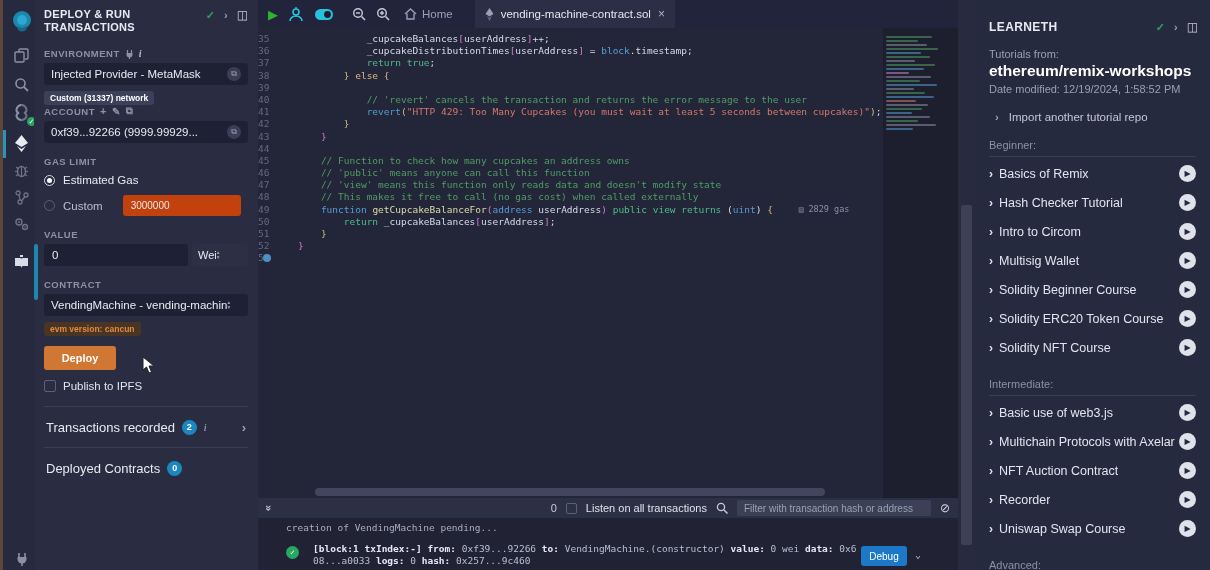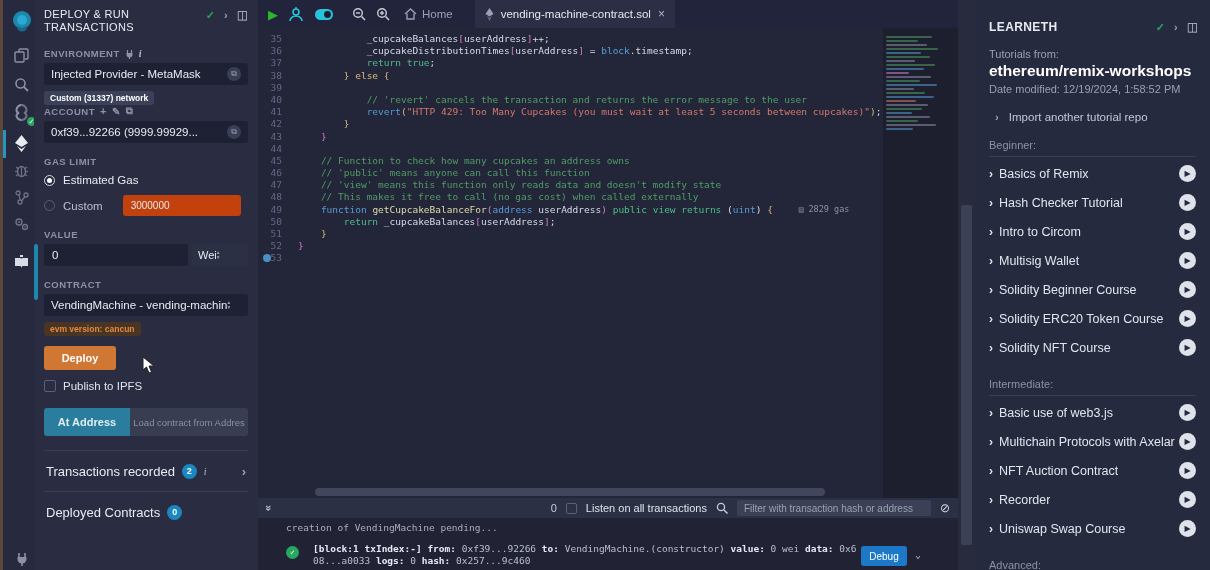--- a/index.html
+++ b/index.html
@@ -10,21 +10,21 @@
   .iconbar{position:absolute;left:0;top:0;width:34px;height:570px;background:#272a3e;border-left:3px solid #5d473d}
   .ib-item{position:absolute;left:3px;width:31px;display:flex;justify-content:center;align-items:center;color:#8b90a5}
   .ib-active-bar{position:absolute;left:0;top:130px;width:3px;height:28px;background:#2596be}
   .badge-check{position:absolute;right:1px;bottom:-2px;width:9px;height:9px;border-radius:50%;background:#27a35f;color:#fff;font-size:7px;line-height:9px;text-align:center}
 
   
   .panel-left{position:absolute;left:34px;top:0;width:224px;height:570px;background:#2a2d41;color:#e8eaf1;overflow:hidden}
   .pl-scrollthumb{position:absolute;left:0;top:244px;width:4px;height:56px;background:#1e87ae;border-radius:2px}
   .pl-inner{padding:8px 10px 0 10px}
   .panel-head{display:flex;align-items:flex-start}
-  .panel-title{font-size:11px;font-weight:normal;letter-spacing:.3px;line-height:13px;width:140px;color:#e8eaf1}
+  .panel-title{font-size:11px;font-weight:bold;letter-spacing:.3px;line-height:13px;width:140px;color:#e8eaf1}
   .head-icons{margin-left:auto;display:flex;gap:9px;align-items:center;font-size:11px;color:#b9bec f}
   .icn-check{color:#27a35f;font-weight:bold}
   .icn-chev{color:#9aa0b4;font-weight:bold}
   .icn-panel{color:#c6cad6;font-size:12px}
   .fld-label{font-size:9.5px;font-weight:bold;letter-spacing:.5px;color:#8b91a7;display:flex;align-items:center;gap:5px}
   .sel{height:22px;background:#1e2134;border-radius:3px;display:flex;align-items:center;padding:0 7px;font-size:11.5px;color:#e8eaf1;margin-top:4px}
   .sel .circ{margin-left:auto;width:14px;height:14px;border-radius:50%;background:#3a3f55;color:#9aa0b4;font-size:8px;line-height:14px;text-align:center;flex:none}
   .pill{display:inline-block;background:#3c415a;color:#fff;font-size:8.5px;font-weight:bold;border-radius:3px;padding:2px 6px;margin-top:6px}
   .radio{width:11px;height:11px;border-radius:50%;border:1px solid #596080;background:#2a2d41;flex:none}
   .radio.on{border:1px solid #d7dae4;background:#2a2d41;position:relative}
@@ -55,21 +55,21 @@
   .play-ic{color:#2db52e;font-size:13px}
   .home{display:flex;align-items:center;gap:5px;color:#9aa0b4;font-size:11.5px;margin-left:14px}
   .tab{margin-left:22px;height:28px;background:#2b2e44;display:flex;align-items:center;gap:7px;padding:0 10px;color:#e4e7f0;font-size:11.5px}
   .tab .close{color:#aeb3c6;font-size:12px}
   .editor{position:absolute;left:0;top:28px;width:700px;bottom:72px;background:#232539}
   .editor-right{position:absolute;right:0;top:0;width:75px;height:100%;background:#1d1f2e}
   .minimap{position:absolute;right:14px;top:6px;width:58px;height:118px;display:flex;flex-direction:column;gap:2px;padding-top:2px}
   .mm-row{height:2px;border-radius:1px}
   .code{position:absolute;left:0;top:0;right:75px;height:100%;padding-top:5px;font-family:"DejaVu Sans Mono",monospace;font-size:9.5px}
   .cl{position:relative;display:flex;height:12.2px;line-height:12.2px;align-items:center}
-  .ln{width:40px;text-align:right;padding-right:16px;color:#636a85;flex:none}
+  .ln{width:40px;padding-right:16px;color:#636a85;flex:none}
   .lt{white-space:pre}
   .bp{position:absolute;left:5px;top:2px;width:8px;height:8px;border-radius:50%;background:#4a90c2}
   .gas{color:#8b91a7;font-size:8.5px;margin-left:26px}
   .gas::before{content:"▤ ";font-size:8px}
   .tk-w{color:#d8dbe8}.tk-pk{color:#d77bd0}.tk-gd{color:#d7ba7d}.tk-bl{color:#569cd6}
   .tk-cm{color:#4f9e63}.tk-kg{color:#4ebd8a}.tk-st{color:#d4796b}.tk-fn{color:#dcdcaa}
   .hscroll{position:absolute;left:57px;bottom:2px;width:510px;height:8px;background:#41465c;border-radius:4px}
 
   
   .terminal{position:absolute;left:0;bottom:0;width:700px;height:72px;background:#212335}
@@ -266,24 +266,20 @@
       </div>
       <span class="evm-badge">evm version: cancun</span>
 
       <div><button class="btn-deploy">Deploy</button></div>
 
       <div class="chkrow">
         <span class="chk"></span>
         <span>Publish to IPFS</span>
       </div>
 
-      <div class="ataddr">
-        <div class="btn">At Address</div>
-        <div class="ph">Load contract from Addres</div>
-      </div>
 
       <div class="divider"></div>
       <div class="sectionrow">
         <span>Transactions recorded</span>
         <span class="cntbadge">2</span>
         <span class="info-i">i</span>
         <span class="icn-chev" style="margin-left:auto">›</span>
       </div>
       <div class="divider" style="margin-top:0"></div>
       <div class="sectionrow">

